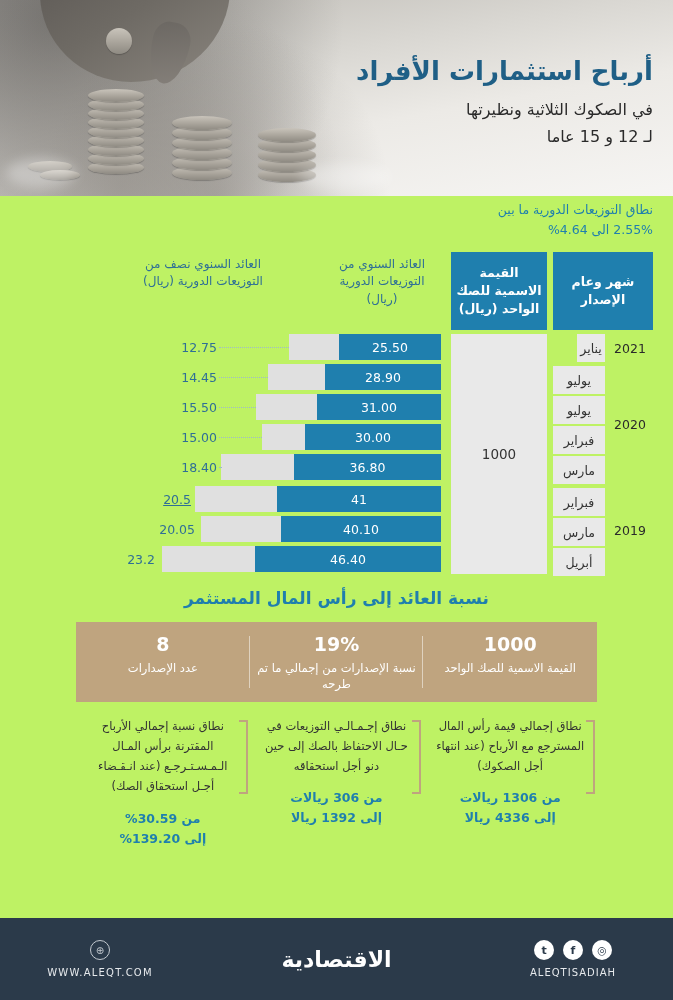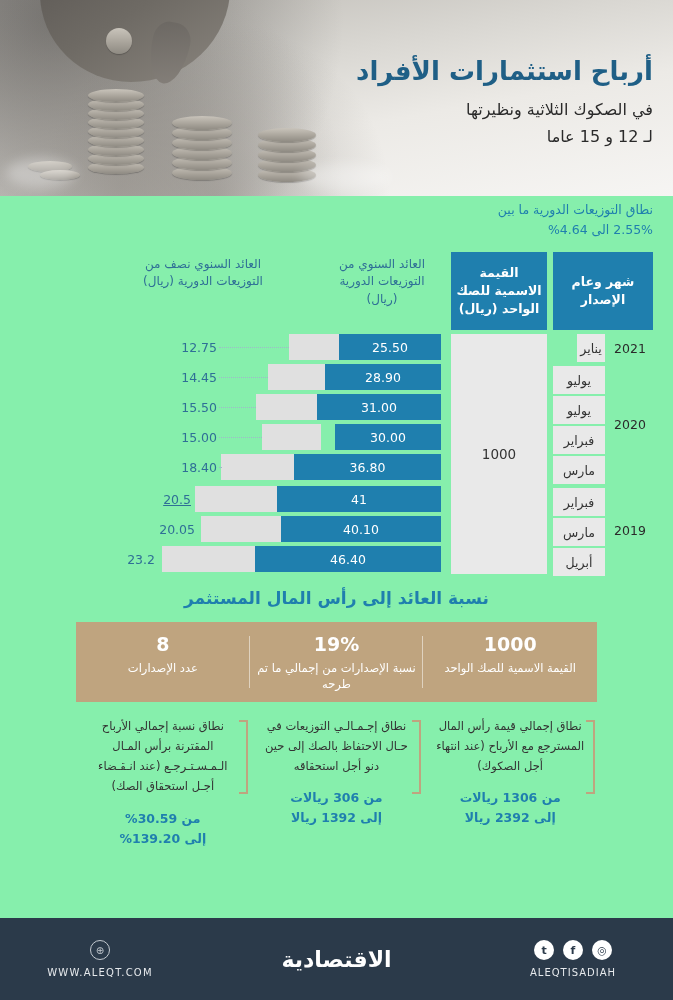--- a/index.html
+++ b/index.html
@@ -2,21 +2,21 @@
 <html lang="ar" dir="rtl"><head>
 <meta charset="utf-8">
 <style>
   * { box-sizing: border-box; margin: 0; padding: 0; }
   html, body {
     width: 673px; height: 1000px;
     background: #ffffff;
     font-family: "DejaVu Sans", "Liberation Sans", sans-serif;
     overflow: hidden;
   }
-  .page { position: relative; width: 673px; height: 1000px; background:#86efac; }
+  .page { position: relative; width: 673px; height: 1000px; background:#bef264; }
 
   
   .hero {
     position: relative;
     width: 673px; height: 196px;
     background: #f3f1ee;
     overflow: hidden;
   }
   .hero-photo {
     position: absolute; inset: 0;
@@ -264,21 +264,21 @@
 
     <div class="bar-row" style="right:232px; top:190px; width:300px;">
       <div class="bar-grey" style="right:124px; width:61px;"></div>
       <div class="bar-blue" style="width:124px;">31.00</div>
       <div class="dots" style="right:185px; width:37px;"></div>
       <div class="bar-left-label" style="right:224px;">15.50</div>
     </div>
 
     <div class="bar-row" style="right:232px; top:220px; width:300px;">
       <div class="bar-grey" style="right:120px; width:59px;"></div>
-      <div class="bar-blue" style="width:106px;text-align:right;">30.00</div>
+      <div class="bar-blue" style="width:136px;text-align:right;">30.00</div>
       <div class="dots" style="right:179px; width:43px;"></div>
       <div class="bar-left-label" style="right:224px;">15.00</div>
     </div>
 
     <div class="bar-row" style="right:232px; top:250px; width:300px;">
       <div class="bar-grey" style="right:147px; width:73px;"></div>
       <div class="bar-blue" style="width:147px;">36.80</div>
       <div class="dots" style="right:220px; width:2px;"></div>
       <div class="bar-left-label" style="right:224px;">18.40</div>
     </div>
@@ -318,21 +318,21 @@
       <div class="tan-lbl">عدد الإصدارات</div>
     </div>
   </div>
 
   <div class="notes">
     <div class="note">
       <div class="note-text">نطاق إجمالي قيمة رأس المال المسترجع مع الأرباح (عند انتهاء أجل الصكوك)</div>
       <div class="bracket"></div>
       <div class="note-vals">
         <div>من 1306 ريالات</div>
-        <div>إلى 2392 ريالا</div>
+        <div>إلى 4336 ريالا</div>
       </div>
     </div>
     <div class="note">
       <div class="note-text">نطاق إجـمـالـي التوزيعات في حـال الاحتفاظ بالصك إلى حين دنو أجل استحقاقه</div>
       <div class="bracket"></div>
       <div class="note-vals">
         <div>من 306 ريالات</div>
         <div>إلى 1392 ريالا</div>
       </div>
     </div>

